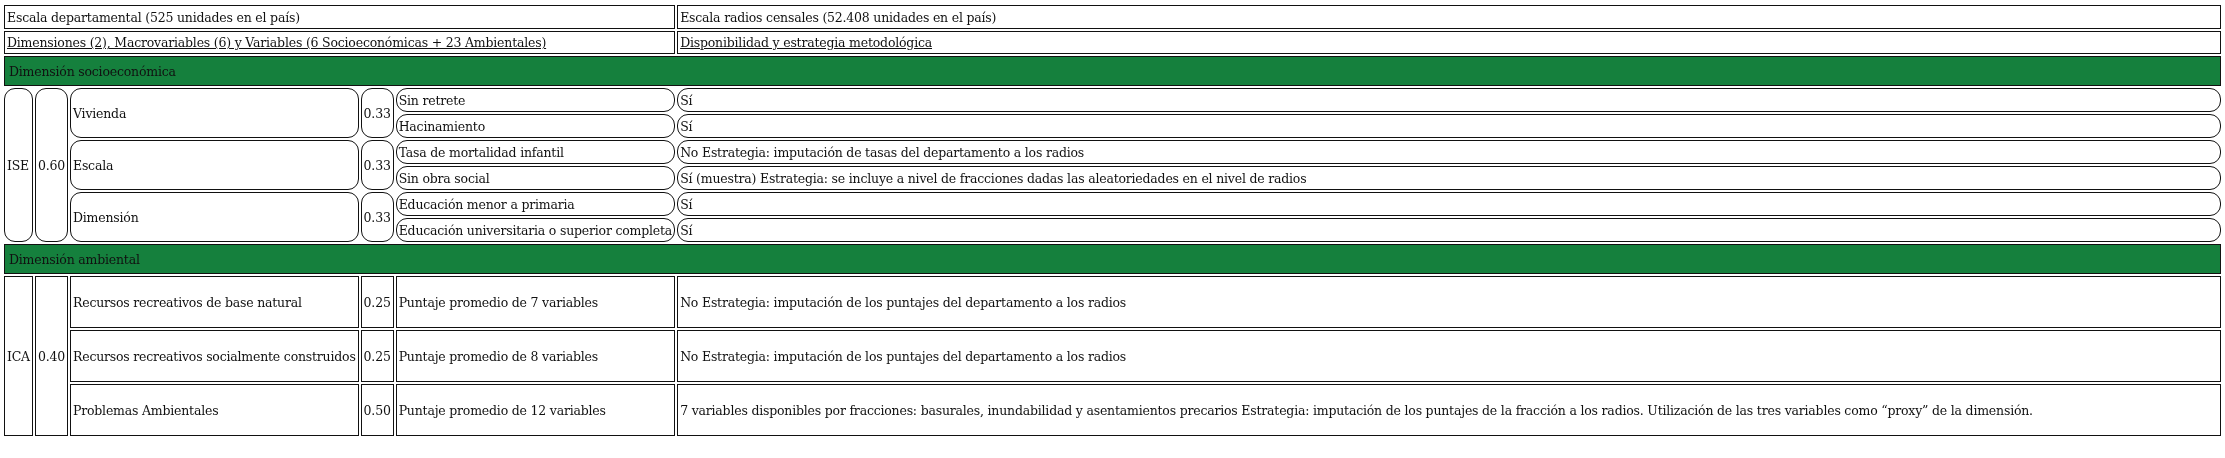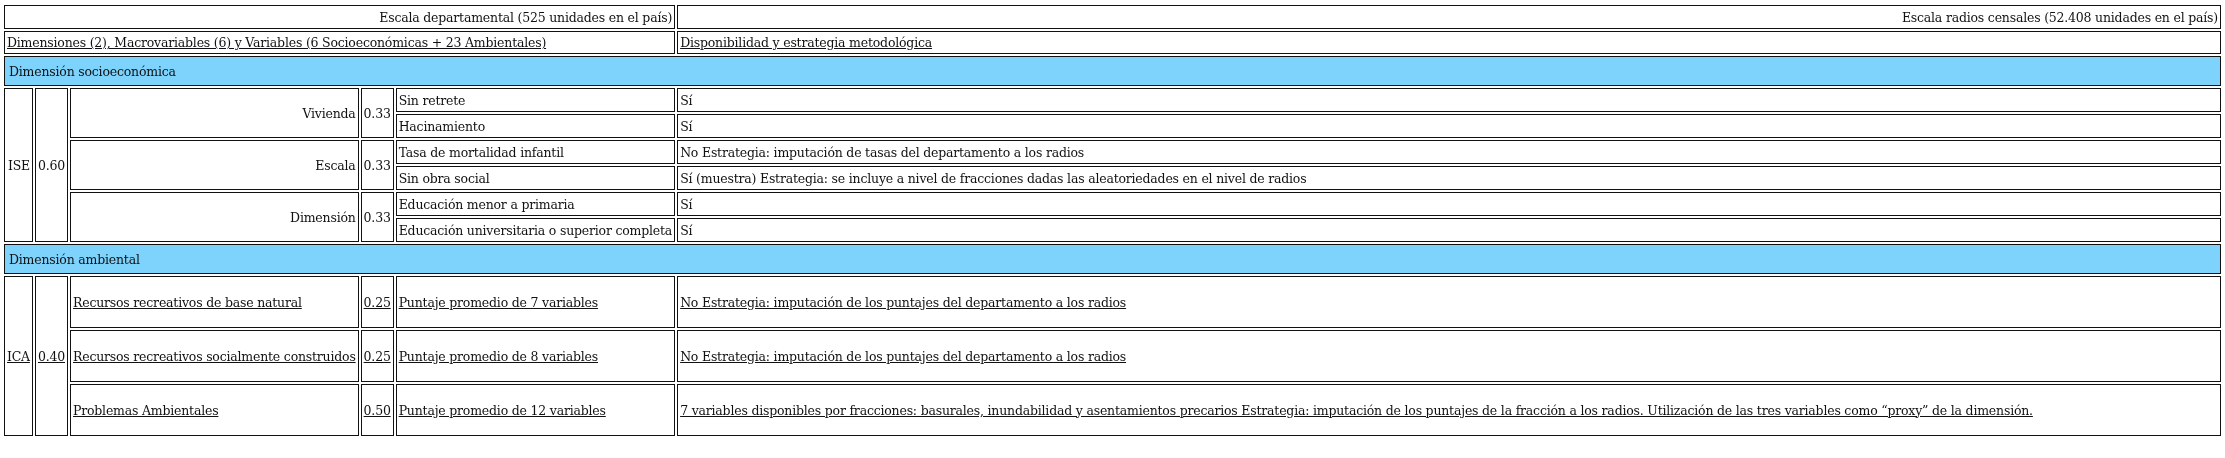--- a/index.html
+++ b/index.html
@@ -14,27 +14,27 @@
     font-size: 12.5px;
     color: #111;
     letter-spacing: -0.2px;
   }
   table.main td {
     border: 1px solid #111;
     padding: 0 2px;
     vertical-align: middle;
     white-space: nowrap;
   }
-  .c { text-align: right; }
-  .gray { background: #7dd3fc; }
+  .c { text-align: left; }
+  .gray { background: #15803d; }
   .h1 td { height: 22px; }
   .h2 td { height: 21px; text-decoration: underline; }
   .hg td { height: 28px; }
-  .rs td { height: 22px; }
-  .ra td { height: 50px; text-decoration: underline; }
+  .rs td { height: 22px; border-radius: 11px; }
+  .ra td { height: 50px; }
   .pad { padding-left: 4px !important; }
 </style>
 </head>
 <body>
 
 <table class="main">
   <colgroup>
     <col style="width:20px">
     <col style="width:27px">
     <col style="width:218px">

